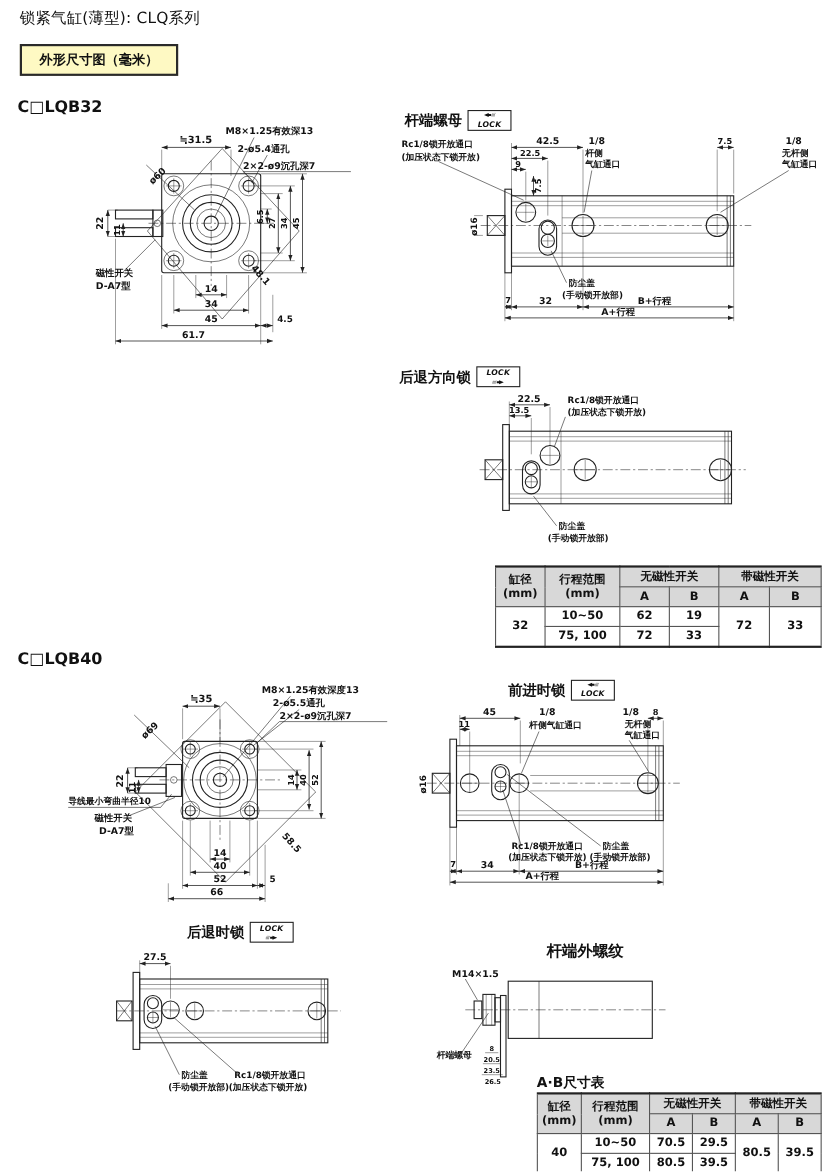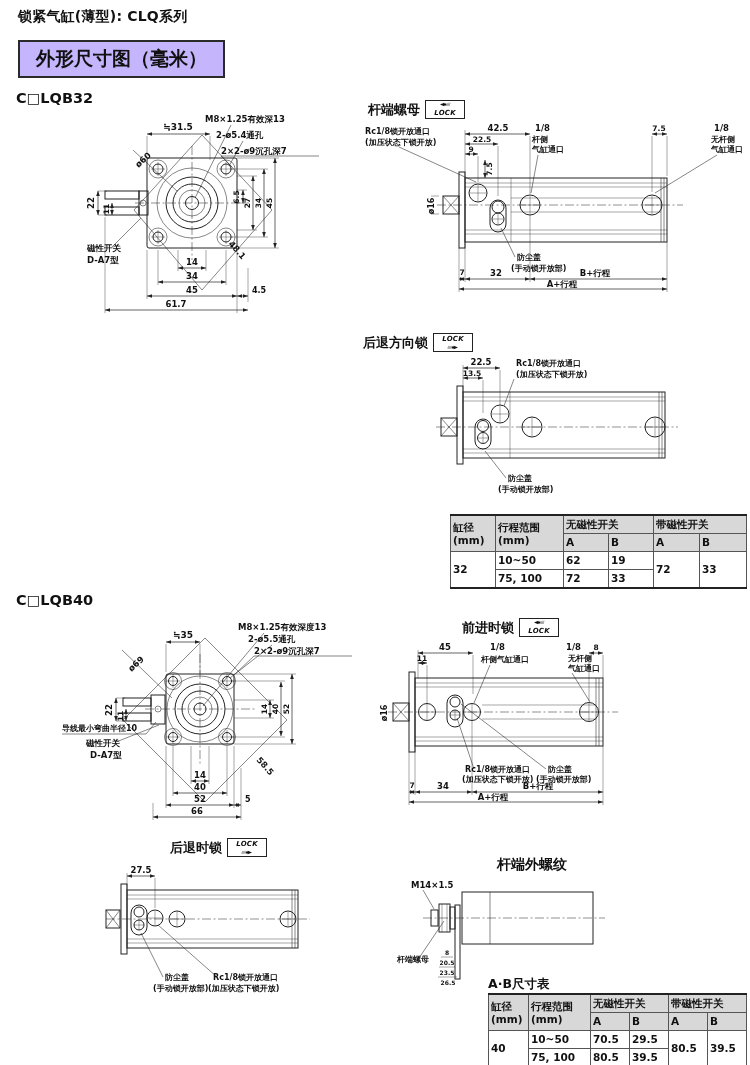--- a/index.html
+++ b/index.html
@@ -1,27 +1,27 @@
 <!DOCTYPE html>
 <html><head>
 <meta charset="utf-8">
 <style>
   html,body{margin:0;padding:0;background:#fff;}
   #page{position:relative;width:750px;height:1065px;background:#ffffff;
         font-family:"DejaVu Sans",sans-serif;color:#111;overflow:hidden;}
   .abs{position:absolute;}
-  .h1{font-size:14px;font-weight:bold;letter-spacing:0.2px;}
-  .dimbox{border:2px solid #2a2a2a;padding:4px 16px;font-size:19px;font-weight:bold;background:#c4b5fd;}
+  .h1{font-size:14px;font-weight:normal;letter-spacing:0.2px;}
+  .dimbox{border:2px solid #2a2a2a;padding:4px 16px;font-size:12px;font-weight:bold;background:#fef9c3;}
   .model{font-size:14.5px;font-weight:bold;}
   .sec-head{display:flex;align-items:center;gap:5px;font-size:13px;font-weight:bold;white-space:nowrap;}
   .lock-badge{display:inline-flex;align-items:center;gap:2px;border:1.6px solid #222;padding:1px 3px;background:#fff;height:15px;flex-direction:column;}
   .lock-txt{font-size:7px;font-weight:bold;font-style:italic;letter-spacing:0.2px;color:#111;}
   .t-title{font-size:12.5px;font-weight:bold;}
   
-  .spec{border-collapse:collapse;font-size:10.5px;font-weight:bold;color:#111;
+  .spec{border-collapse:collapse;font-size:10.5px;font-weight:bold;color:#111;text-align:center;
         border-top:2.2px solid #222;border-bottom:2.2px solid #222;table-layout:fixed;}
   .spec td{border:1px solid #555;padding:1px 2px;height:15px;line-height:1.15;}
   .spec tr.hd td{background:#d8d8d8;}
   
   svg text{font-family:"DejaVu Sans",sans-serif;font-size:8.5px;font-weight:600;fill:#111;}
   svg text.t8{font-size:8px;}
   svg text.t7{font-size:7.5px;}
   svg text.t6{font-size:6px;}
   svg text.lb{font-size:9px;font-weight:bold;}
   .ln{stroke:#222;stroke-width:1;fill:none;}

